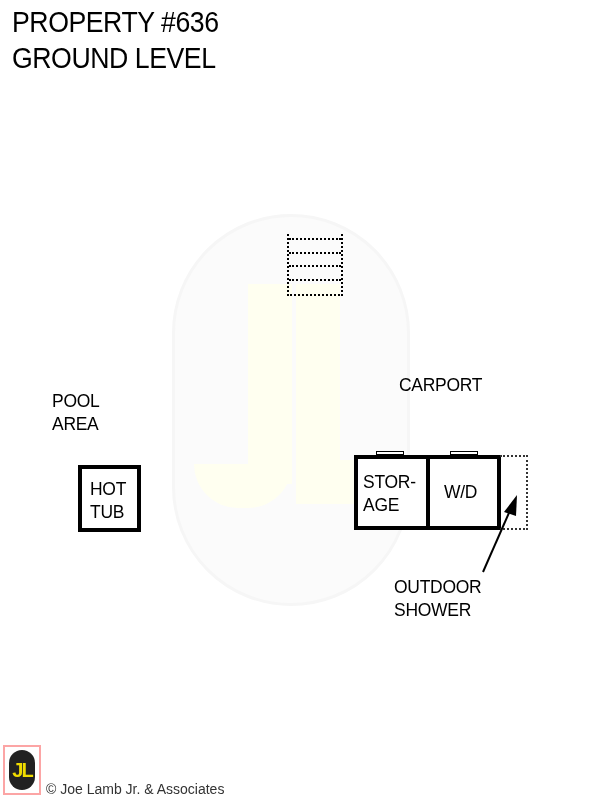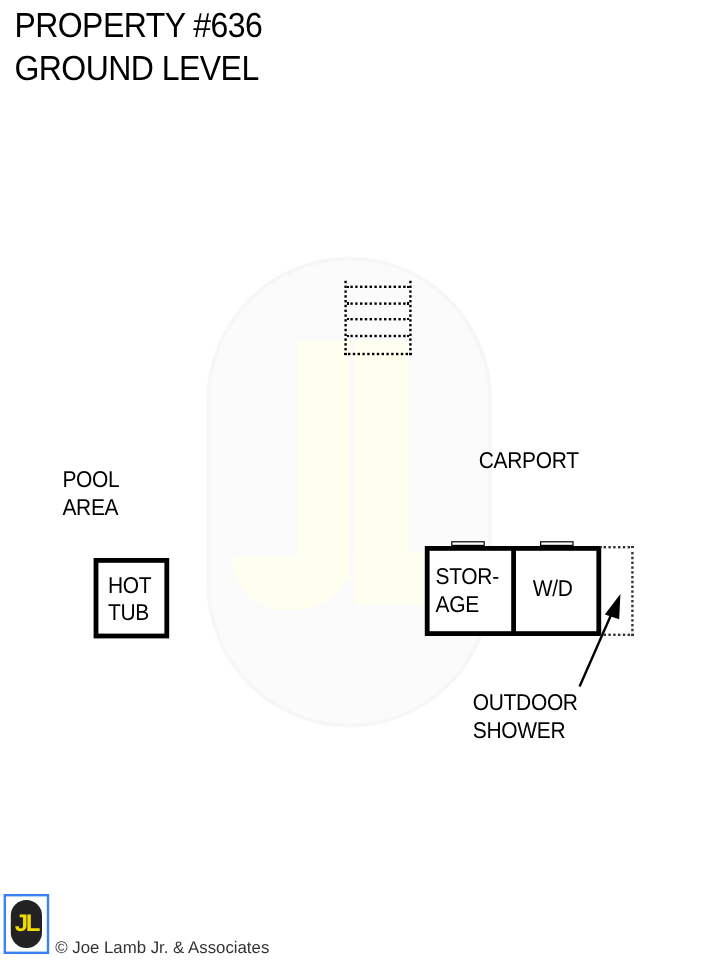--- a/index.html
+++ b/index.html
@@ -11,21 +11,21 @@
   .wm-oval { left:172px; top:214px; width:238px; height:392px; border-radius:119px;
              background:#fbfbfb; border:3px solid #f6f6f6; box-sizing:border-box; }
   .wm-letter { background:#fffff0; }
   .box { border:4px solid #000; box-sizing:border-box; background:#fff; }
   .stairs { left:287px; top:234px; width:56px; height:62px; box-sizing:border-box;
             border-left:2px dotted #000; border-right:2px dotted #000; border-bottom:2px dotted #000; }
   .stair-line { position:absolute; left:0; right:0; height:0; border-top:2px dotted #000; }
   .window { height:4px; border:1.5px solid #000; background:#fff; box-sizing:border-box; }
   .shower { left:500px; top:455px; width:28px; height:75px; box-sizing:border-box;
             border:2px dotted #333; border-left:none; }
-  .logo { left:3px; top:745px; width:38px; height:50px; border:2px solid #3b82f6; box-sizing:border-box; background:#fff; }
+  .logo { left:3px; top:745px; width:38px; height:50px; border:2px solid #fca5a5; box-sizing:border-box; background:#fff; }
   .logo-inner { position:absolute; left:4px; top:3px; width:26px; height:40px; border-radius:13px; background:#222;
                 color:#f0dc00; font-weight:bold; font-size:20px; line-height:40px; text-align:center; letter-spacing:-2px; }
   .copyright { left:46px; top:781px; font-size:14px; line-height:16px; color:#333; }
 </style>
 </head>
 <body>
 
 <div class="abs title" style="top:6px;">PROPERTY #636</div>
 <div class="abs title" style="top:42px;">GROUND LEVEL</div>
 

